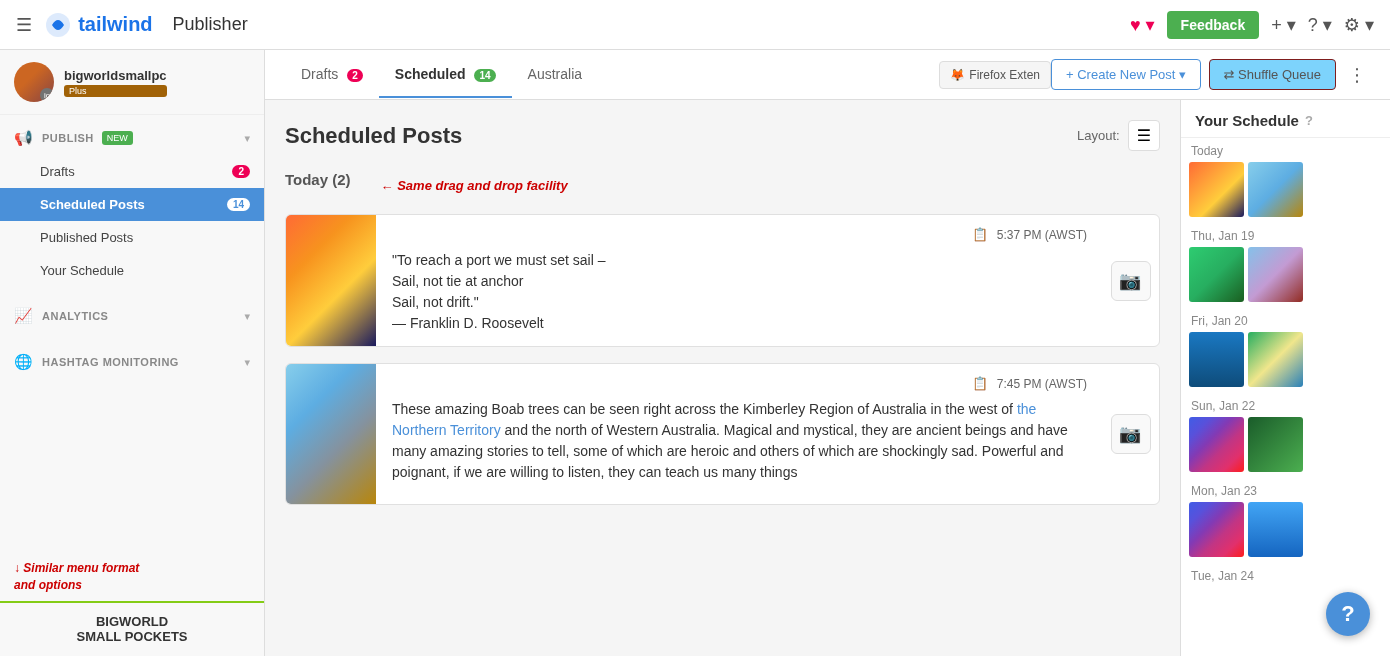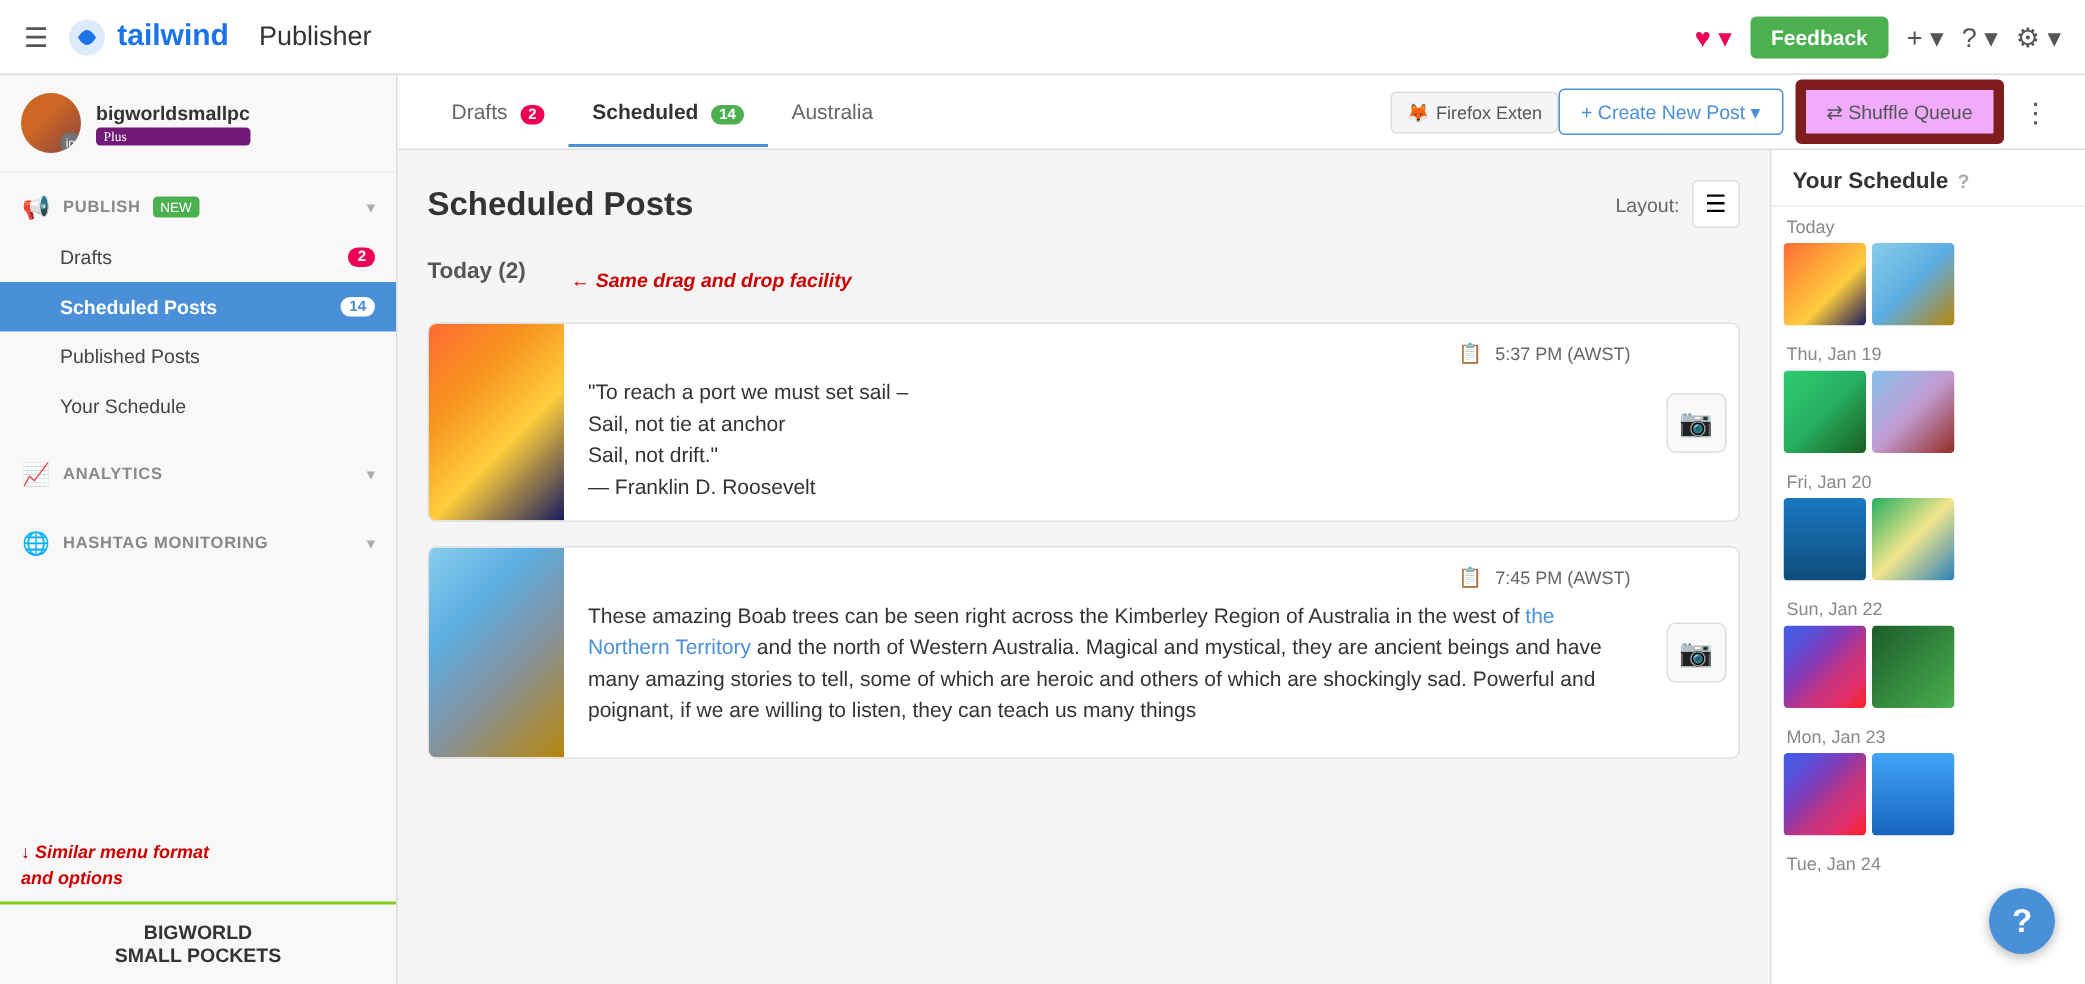--- a/index.html
+++ b/index.html
@@ -36,21 +36,21 @@
       flex-direction: column;
       flex-shrink: 0;
       overflow-y: auto;
     }
     .sidebar-user { display: flex; align-items: center; gap: 10px; padding: 12px 14px; border-bottom: 1px solid #eee; }
     .avatar { width: 40px; height: 40px; border-radius: 50%; background: #888; overflow: hidden; position: relative; }
     .avatar-img { width: 100%; height: 100%; object-fit: cover; background: linear-gradient(135deg, #c62 40%, #844 100%); }
     .instagram-badge { position: absolute; bottom: 0; right: 0; background: #737373; color: #fff; font-size: 8px; border-radius: 50%; width: 14px; height: 14px; display: flex; align-items: center; justify-content: center; }
     .user-info { display: flex; flex-direction: column; }
     .username { font-weight: 600; font-size: 13px; color: #333; }
-    .plus-badge { background: #701a75; color: #fff; font-size: 9px; padding: 1px 5px; border-radius: 3px; display: inline-block; margin-top: 2px; font-family: Liberation Serif, serif; }
+    .plus-badge { background: #a16207; color: #fff; font-size: 9px; padding: 1px 5px; border-radius: 3px; display: inline-block; margin-top: 2px; }
     .sidebar-section { padding: 6px 0; }
     .new-badge { background: #4caf50; color: #fff; font-size: 9px; padding: 2px 5px; border-radius: 3px; }
     .sidebar-item { display: flex; align-items: center; justify-content: space-between; padding: 9px 14px 9px 40px; cursor: pointer; color: #444; font-size: 13px; }
     .sidebar-item.active { background: #4a90d9; color: #fff; font-weight: 600; border-radius: 0; }
     .sidebar-item-left { display: flex; align-items: center; gap: 8px; }
     .count-badge { background: #e05; color: #fff; font-size: 10px; padding: 1px 6px; border-radius: 10px; font-weight: bold; }
     .sidebar-item.active .count-badge { background: #fff; color: #4a90d9; }
     .sidebar-bottom { margin-top: auto; padding: 12px 14px; border-top: 2px solid #84cc16; text-align: center; }
     .brand-logo { font-size: 13px; font-weight: 900; color: #333; line-height: 1.1; }
 
@@ -60,21 +60,21 @@
     
     .tab-bar { background: #fff; border-bottom: 1px solid #ddd; display: flex; align-items: center; padding: 0 20px; height: 50px; flex-shrink: 0; }
     .tab { padding: 14px 16px; font-size: 14px; color: #666; cursor: pointer; border-bottom: 2px solid transparent; white-space: nowrap; }
     .tab.active { color: #333; border-bottom: 2px solid #4a90d9; font-weight: 600; }
     .tab .tab-badge { background: #e05; color: #fff; font-size: 10px; padding: 1px 5px; border-radius: 10px; margin-left: 5px; font-weight: bold; }
     .tab .tab-badge.green { background: #4caf50; }
     .tab-spacer { flex: 1; }
     .firefox-ext-btn { background: #f5f5f5; border: 1px solid #ddd; border-radius: 4px; padding: 6px 10px; font-size: 12px; color: #555; cursor: pointer; display: flex; align-items: center; gap: 4px; white-space: nowrap; }
     .tab-right-actions { display: flex; align-items: center; gap: 8px; margin-left: auto; }
     .create-btn { background: #fff; border: 1px solid #4a90d9; color: #4a90d9; border-radius: 4px; padding: 7px 14px; font-size: 13px; cursor: pointer; display: flex; align-items: center; gap: 4px; }
-    .shuffle-btn { background: #f0abfc; border: 7px solid #7f1d1d; color: #555; border-radius: 4px; padding: 7px 14px; font-size: 13px; cursor: pointer; display: flex; align-items: center; gap: 4px; }
+    .shuffle-btn { background: #7dd3fc; border: 1px solid #7f1d1d; color: #555; border-radius: 4px; padding: 7px 14px; font-size: 13px; cursor: pointer; display: flex; align-items: center; gap: 4px; }
     .more-btn { font-size: 18px; color: #555; cursor: pointer; padding: 4px; }
 
     
     .two-panel { display: flex; flex: 1; overflow: hidden; }
 
     
     .posts-panel { flex: 1; overflow-y: auto; padding: 20px; }
     .posts-header { display: flex; align-items: center; justify-content: space-between; margin-bottom: 20px; }
     .posts-title { font-size: 22px; font-weight: 700; color: #333; }
     .layout-toggle { display: flex; align-items: center; gap: 8px; font-size: 13px; color: #666; }

